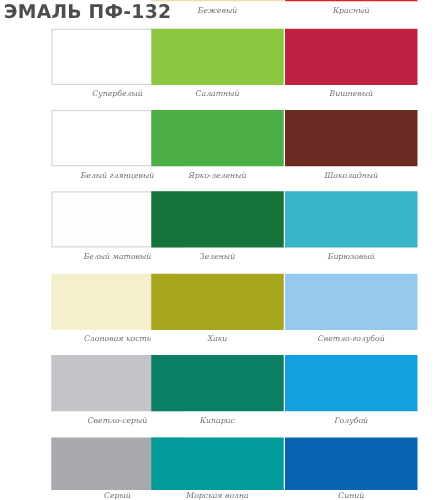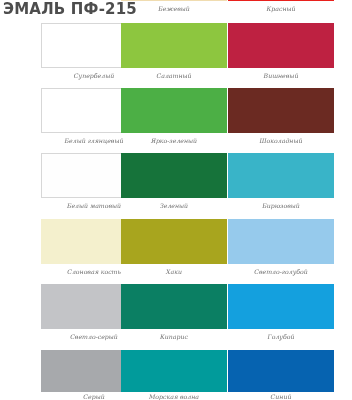--- a/index.html
+++ b/index.html
@@ -79,21 +79,21 @@
     white-space: nowrap;
     overflow: hidden;
   }
 </style>
 </head>
 <body>
 
 <div class="sheet">
 
   <div class="title-cell">
-    <span class="title-text">ЭМАЛЬ ПФ-215</span>
+    <span class="title-text">ЭМАЛЬ ПФ-132</span>
   </div>
 
   <div class="grid">
       <div class="cell" style="left: 121px; top: -8px;">
         <div class="chip" style="background: rgb(240, 220, 176); height: 9px;"></div>
       </div>
       <div class="caption" style="position: absolute; left: 121px; top: 3px;">Бежевый</div>
       <div class="cell" style="left: 228px; top: -8px;">
         <div class="chip" style="background: rgb(232, 32, 28); height: 9px;"></div>
       </div>

